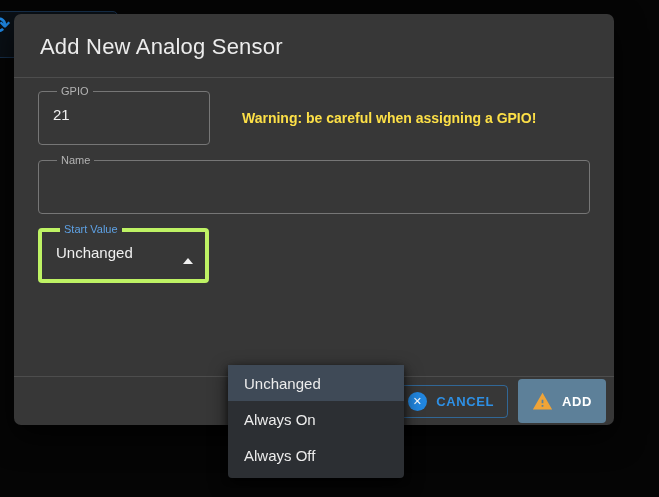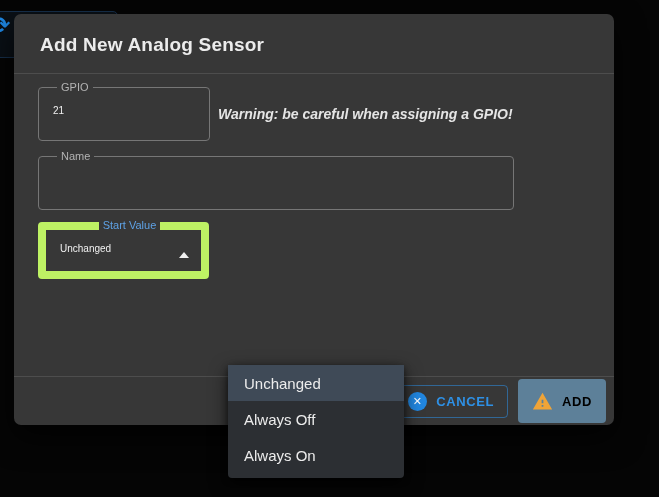--- a/index.html
+++ b/index.html
@@ -26,67 +26,66 @@
     background:#373737;border-radius:7px;
     box-shadow:0 12px 30px rgba(0,0,0,.75);
     box-sizing:border-box;
     display:flex;flex-direction:column;
   }
   .dialog-header{
     padding:20px 24px 17px 26px;
     border-bottom:1px solid #4d4d4d;
   }
   .dialog-title{
-    color:#ececec;font-size:19px;font-weight:bold;letter-spacing:.2px;
+    color:#ececec;font-size:22px;font-weight:normal;letter-spacing:.2px;
   }
   .dialog-body{
     flex:1;
     padding:7px 24px 0 24px;
   }
-  .row{display:flex;align-items:center;gap:8px;margin-bottom:9px;}
+  .row{display:flex;align-items:center;gap:32px;margin-bottom:9px;}
   fieldset.field{
     margin:0;padding:0 12px;
     border:1px solid #767676;border-radius:4px;
     height:60px;box-sizing:border-box;
     min-width:0;
   }
   fieldset.field legend{
     font-size:11px;line-height:13px;color:#b3b3b3;
     padding:0 4px;margin-left:6px;
   }
   .field-value{
     height:32px;display:flex;align-items:center;
-    color:#f0f0f0;font-size:10px;padding-left:2px;
+    color:#f0f0f0;font-size:15px;padding-left:2px;
     white-space:nowrap;
   }
   .field.select{position:relative;cursor:pointer;}
   .caret{
     position:absolute;right:12px;top:50%;margin-top:0px;
     width:0;height:0;
     border-left:5px solid transparent;border-right:5px solid transparent;
     border-top:6px solid #d8d8d8;
   }
   .caret.up{
     border-top:none;border-bottom:6px solid #f0f0f0;
   }
   .field.focused{
-    border:8px solid #bef264;
-    text-align:center;
+    border:4px solid #bef264;
   }
   .field.focused legend{color:#5ea1e4;}
   
   .w-gpio{width:172px;}
-  .w-name{width:476px;}
+  .w-name{width:552px;}
   .w-type{width:364px;}
   .w-value{width:172px;}
   .w-polarity{width:175px;}
   .w-start{width:171px;}
   .warning-text{
-    color:#e5e5e5;font-size:14px;font-weight:bold;
-    margin-top:6px;white-space:nowrap;font-style:italic;
+    color:#fde047;font-size:14px;font-weight:bold;
+    margin-top:6px;white-space:nowrap;
   }
   
   .dialog-footer{
     height:49px;box-sizing:border-box;
     border-top:1px solid #4d4d4d;
     display:flex;justify-content:flex-end;align-items:center;
     gap:10px;padding:0 8px;
   }
   .btn{
     display:flex;align-items:center;gap:9px;
@@ -101,21 +100,21 @@
     color:#2e90e5;
   }
   .cancel-x{
     width:19px;height:19px;border-radius:50%;
     background:#2287e0;color:#fff;
     display:flex;align-items:center;justify-content:center;
     font-size:11px;font-weight:bold;line-height:1;
   }
   .btn-add{
     height:44px;padding:15px 14px;
-    background:#5d8099;border:none;color:#000000;
+    background:#5d8099;border:none;color:#ffffff;
   }
   .warn-svg{width:21px;height:21px;display:block;}
   
   .menu{
     position:absolute;left:228px;top:365px;width:176px;
     background:#2c2f33;border-radius:4px;
     box-shadow:0 6px 18px rgba(0,0,0,.65),0 2px 6px rgba(0,0,0,.5);
     padding:0 0 5px 0;z-index:20;
   }
   .menu-item{
@@ -174,15 +173,15 @@
         <path d="M1 21h22L12 2 1 21zm12-3h-2v-2h2v2zm0-4h-2v-4h2v4z" fill="#f0a437"></path>
       </svg>
       <span>ADD</span>
     </div>
   </div>
 
 </div>
 
 <div class="menu">
   <div class="menu-item selected">Unchanged</div>
+  <div class="menu-item">Always On</div>
   <div class="menu-item">Always Off</div>
-  <div class="menu-item">Always On</div>
 </div>
 
 </body></html>

